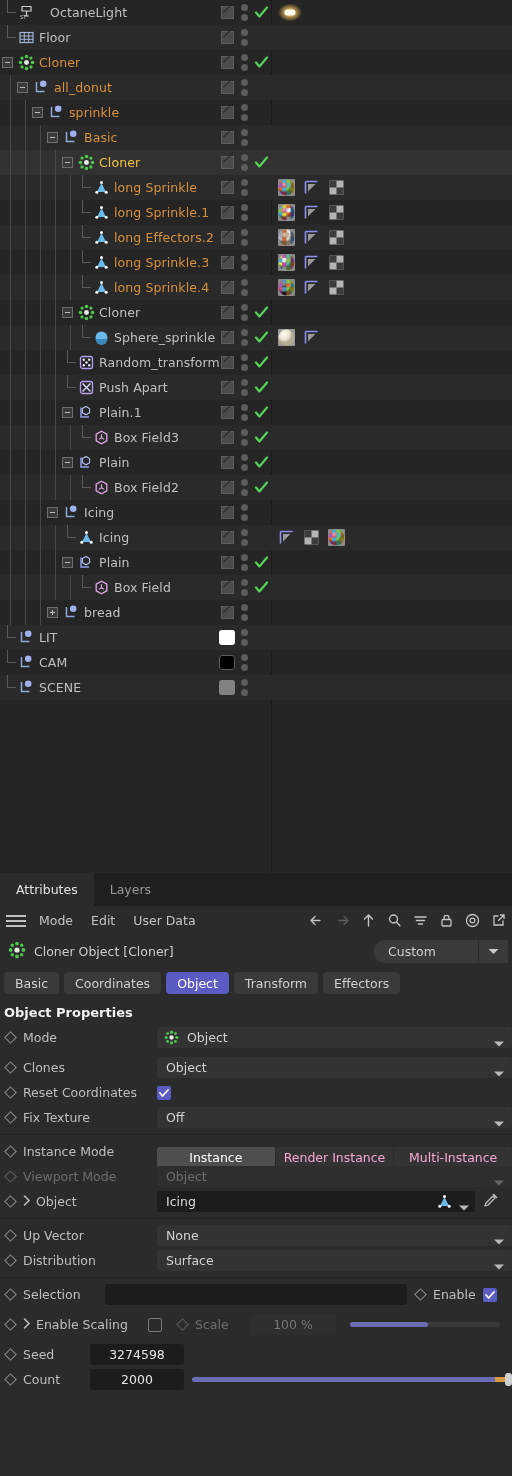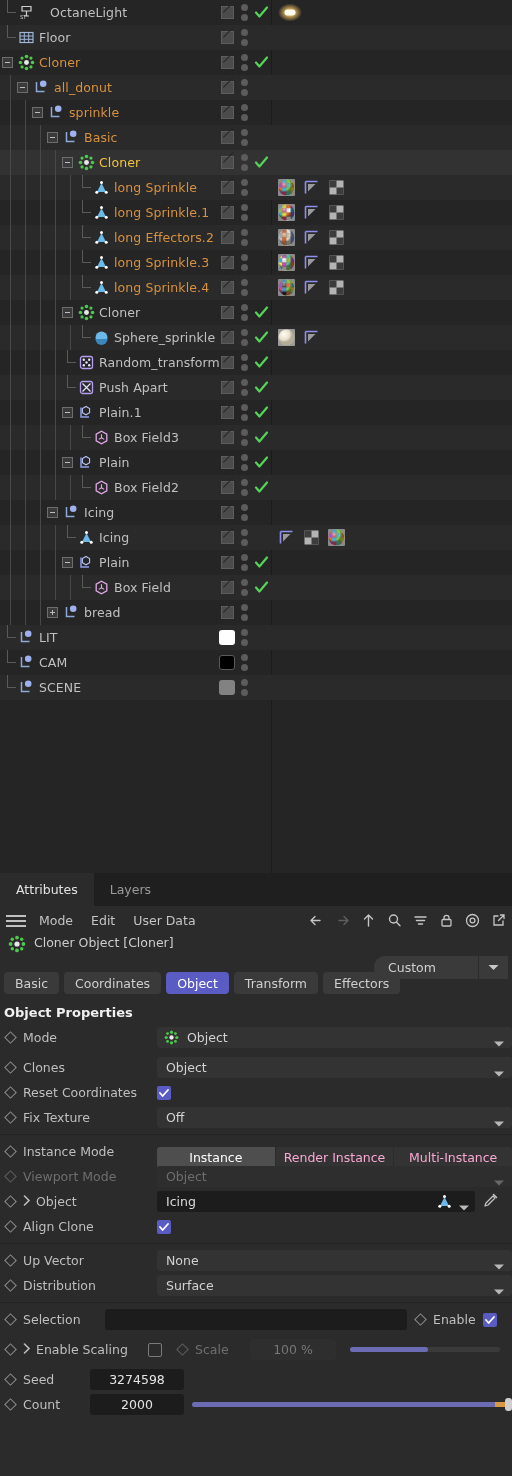--- a/index.html
+++ b/index.html
@@ -65,23 +65,23 @@
   .ptab.active { background: #2b2b2b; color: #e2e2e2; }
 
   .menubar { height: 29px; display: flex; align-items: center; padding-left: 4px; position: relative; }
   .mi { padding: 0 9px; font-size: 12.5px; color: #c4c4c4; }
   .ham { width: 20px; height: 14px; margin: 0 4px 0 2px; position: relative; }
   .ham i { position:absolute; left:0; width:20px; height:2px; background:#c0c0c0; }
   .ham i:nth-child(1){top:1px;} .ham i:nth-child(2){top:6px;} .ham i:nth-child(3){top:11px;}
   .tools { position: absolute; right: 2px; top: 0; height: 29px; display: flex; align-items: center; gap: 3px; }
   .tool { width: 23px; height: 23px; display: flex; align-items: center; justify-content: center; }
 
-  .objhead { height: 33px; display: flex; align-items: flex-start; padding-left: 8px; position: relative; }
+  .objhead { height: 33px; display: flex; align-items: center; padding-left: 8px; position: relative; }
   .objhead .title { margin-left: 8px; font-size: 12.5px; color: #cdcdcd; }
-  .preset { position: absolute; right: 4px; top: 21px; height: 23px; width: 134px; display: flex; }
+  .preset { position: absolute; right: 4px; top: 5px; height: 23px; width: 134px; display: flex; }
   .preset .val { flex: 1; background: #3a3a3a; border-radius: 11px 0 0 11px; display: flex; align-items: center;
                  padding-left: 14px; font-size: 12.5px; color: #d0d0d0; }
   .preset .arw { width: 30px; background: #3a3a3a; border-left: 1px solid #2b2b2b;
                  display: flex; align-items: center; justify-content: center; }
 
   .subtabs { height: 30px; display: flex; align-items: center; gap: 5px; padding: 0 4px; }
   .stab { height: 22px; border-radius: 4px; background: #3a3a3a; display: flex; align-items: center;
           padding: 0 11px; font-size: 12.5px; color: #cfcfcf; }
   .stab.active { background: #5b5bc4; color: #fff; }
 
@@ -1100,29 +1100,20 @@
           </svg></span>
     </div>
     <span style="margin-left:7px">
       <svg width="18" height="18" viewBox="0 0 18 18">
           <path d="M3 15l1-3 7-7 2 2-7 7z" stroke="#c2c2c2" stroke-width="1.3" fill="none" stroke-linejoin="round"></path>
           <path d="M11.5 3.5l3 3" stroke="#c2c2c2" stroke-width="1.6" stroke-linecap="round"></path>
         </svg>
     </span>
   </div>
 
-  <div class="prow">
-    <div class="dia"></div>
-    <div class="plabel">Align Clone</div>
-    <div class="cbox">
-      <svg width="12" height="12" viewBox="0 0 12 12">
-          <path d="M2 6l2.6 3L10 3" stroke="#fff" stroke-width="1.8" fill="none" stroke-linecap="round" stroke-linejoin="round"></path>
-        </svg>
-    </div>
-  </div>
 
   <div class="divider"></div>
 
   <div class="prow">
     <div class="dia"></div>
     <div class="plabel">Up Vector</div>
     <div class="dd" style="width:358px">
       <span>None</span>
       <span class="caret">
         <svg width="10" height="6" viewBox="0 0 10 6">

